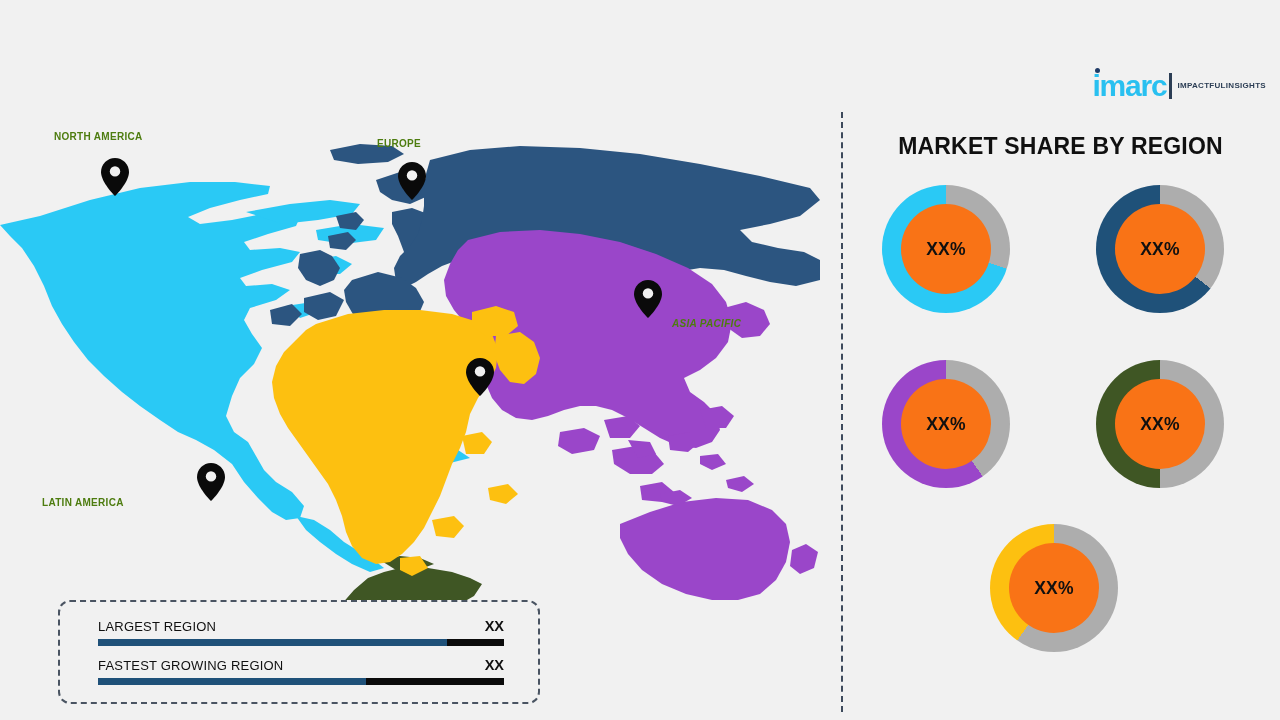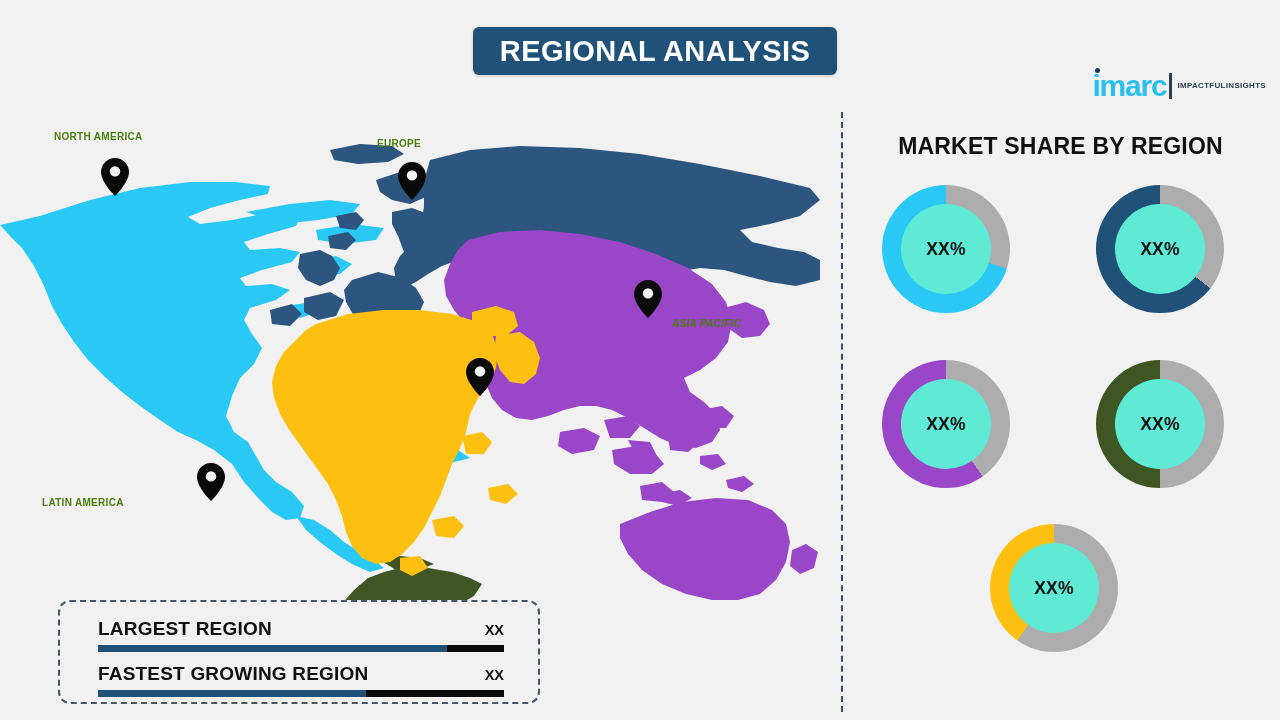--- a/index.html
+++ b/index.html
@@ -146,22 +146,22 @@
     box-sizing: border-box;
     padding: 16px 34px 0 38px;
   }
   .legend-row { margin-bottom: 11px; }
   .legend-row .row-top {
     display: flex;
     align-items: baseline;
     justify-content: space-between;
   }
   .legend-row .row-label {
-    font-size: 19px;
-    font-weight: bold;
+    font-size: 13px;
+    font-weight: normal;
     color: #101010;
     letter-spacing: 0.2px;
   }
   .legend-row .row-value {
     font-size: 14.5px;
     font-weight: bold;
     color: #101010;
   }
   .legend-row .bar {
     position: relative;
@@ -204,21 +204,21 @@
   .donut .ring {
     width: 128px;
     height: 128px;
     border-radius: 50%;
   }
   .donut .hole {
     position: absolute;
     left: 19px; top: 19px;
     width: 90px; height: 90px;
     border-radius: 50%;
-    background: #5eead4;
+    background: #f97316;
     display: flex;
     align-items: center;
     justify-content: center;
   }
   .donut .hole span {
     font-size: 17.5px;
     font-weight: bold;
     color: #101010;
     letter-spacing: 0.2px;
   }
@@ -226,23 +226,20 @@
   #donut-1 { left: 236px; top: 5px;   }
   #donut-2 { left: 22px;  top: 180px; }
   #donut-3 { left: 236px; top: 180px; }
   #donut-4 { left: 130px; top: 344px; }
 </style>
 </head>
 <body>
 
 <div id="stage">
 
-  <div class="title-banner">
-    <div class="txt">REGIONAL ANALYSIS</div>
-  </div>
 
   <div class="logo">
     <div class="word">
       <span class="dot"></span>
       <span>imarc</span>
     </div>
     <div class="divider"></div>
     <div class="tag">
       <span>IMPACTFUL</span>
       <span>INSIGHTS</span>

